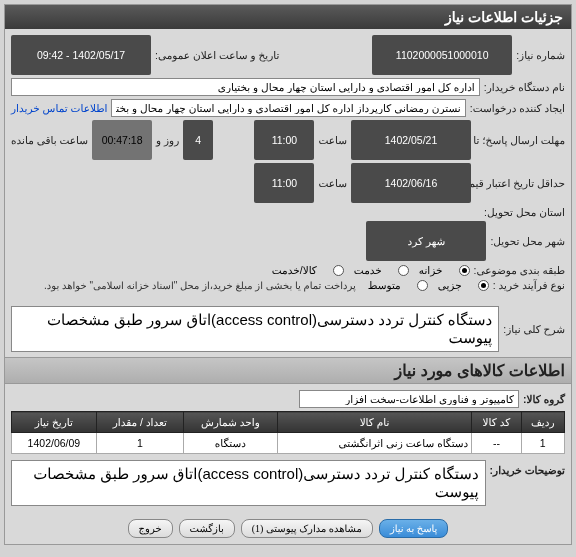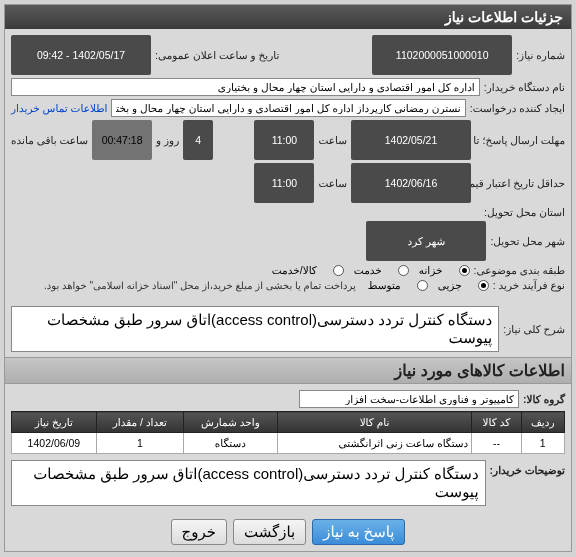--- a/index.html
+++ b/index.html
@@ -131,23 +131,23 @@
 .footer-btns {
   display: flex;
   justify-content: center;
   gap: 6px;
   padding: 8px 0 6px 0;
   background: #d9d9d9;
 }
 .btn {
   background: linear-gradient(#f5f5f5, #dcdcdc);
   border: 1px solid #888;
-  border-radius: 3px;
+  border-radius: 8px;
   padding: 3px 10px;
-  font-size: 15px;
+  font-size: 10px;
   cursor: pointer;
   font-family: Tahoma;
 }
 .btn.primary {
   background: linear-gradient(#6ab0e8, #3a8cd8);
   color: #fff;
   border-color: #2a6ca8;
 }
 .spacer { flex: 1; }
 .small-gap { margin-right: 8px; }
@@ -281,16 +281,17 @@
     </table>
 
     <div class="row" style="margin-top:6px;align-items:flex-start">
       <span class="lbl" style="font-weight:bold;padding-top:4px">توضیحات خریدار:</span>
       <div class="desc-box" style="flex:1;min-height:34px">دستگاه کنترل تردد دسترسی(access control)اتاق سرور طبق مشخصات پیوست</div>
     </div>
   </div>
 
   <div class="footer-btns">
     <button class="btn primary">پاسخ به نیاز</button>
+    <button class="btn">مشاهده مدارک پیوستی (1)</button>
     <button class="btn">بازگشت</button>
     <button class="btn">خروج</button>
   </div>
 </div>
 
 </body></html>

